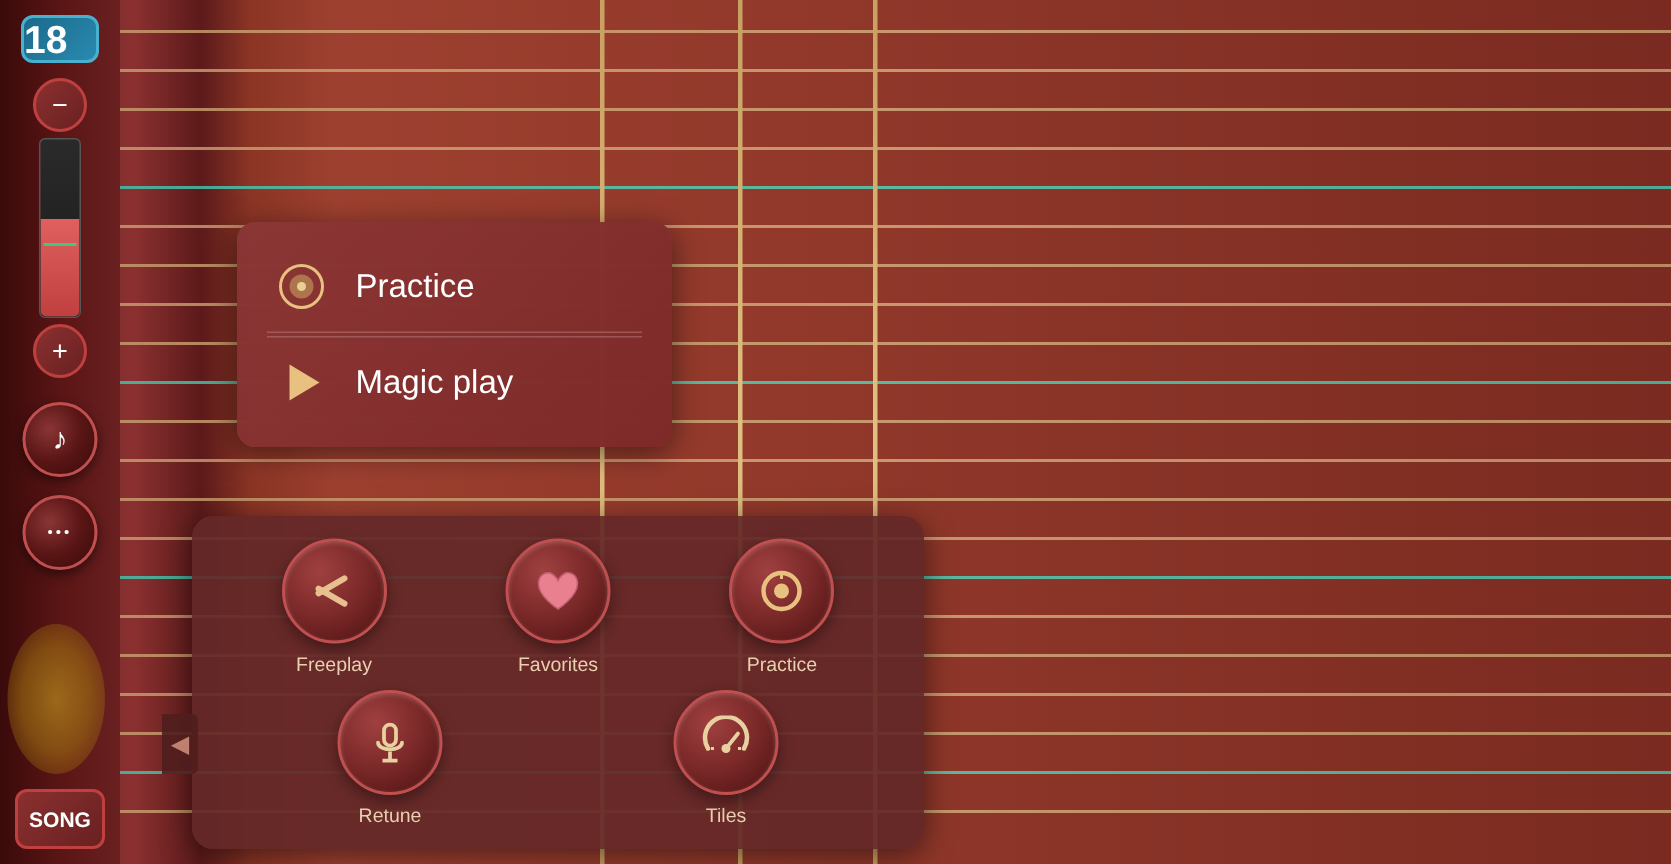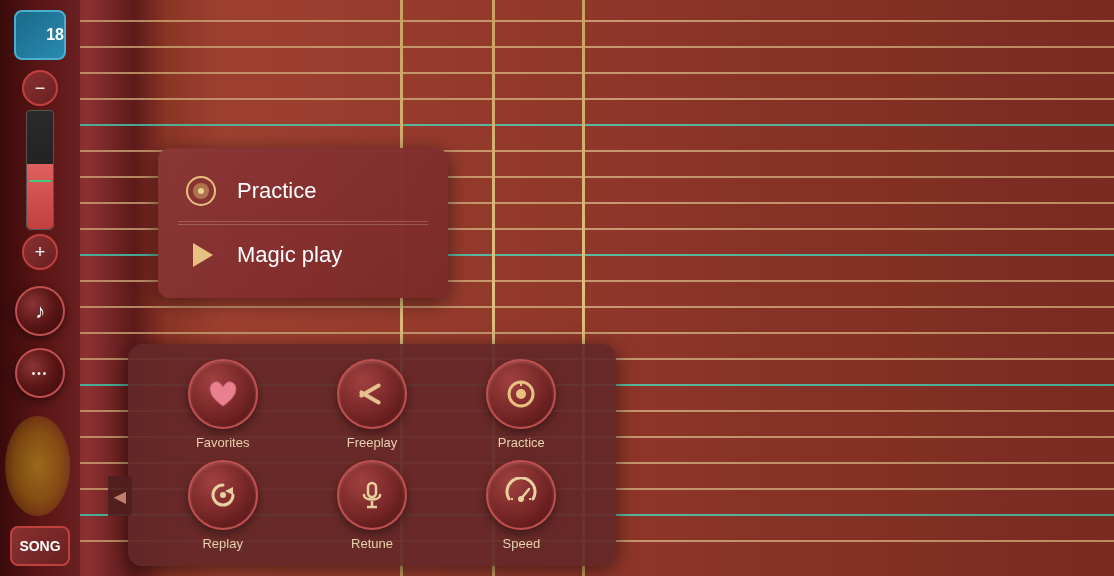--- a/index.html
+++ b/index.html
@@ -69,26 +69,26 @@
       flex-direction: column;
       align-items: center;
       padding-top: 10px;
     }
 
     .score-box {
       background: linear-gradient(135deg, #1a6a8a, #2a8ab0);
       border: 2px solid #4ab0d0;
       border-radius: 8px;
       width: 52px;
-      height: 50px;
-      display: flex;
-      align-items: center;
-      justify-content: flex-end;
-      color: white;
-      font-size: 16px;
+      height: 32px;
+      display: flex;
+      align-items: center;
+      justify-content: flex-start;
+      color: white;
+      font-size: 26px;
       font-weight: bold;
       margin-bottom: 10px;
     }
 
     .volume-control {
       display: flex;
       flex-direction: column;
       align-items: center;
       gap: 4px;
       margin-bottom: 10px;
@@ -389,62 +389,52 @@
   <span>◀</span>
 </div>
 
 <div class="bottom-toolbar">
 
   <div class="toolbar-row">
 
     <div class="tool-item">
       <div class="tool-btn">
         <svg width="36" height="36" viewBox="0 0 36 36">
-          <path d="M18 30 C18 30 5 22 5 13 C5 8 9 5 13 6 C15 7 17 9 18 11 C19 9 21 7 23 6 C27 5 31 8 31 13 C31 22 18 30 18 30Z" fill="#e88090" stroke="#c06070" stroke-width="1"></path>
-        </svg>
-      </div>
-      <span class="tool-label">Favorites</span>
-    </div>
-
-    <div class="tool-item">
-      <div class="tool-btn">
-        <svg width="36" height="36" viewBox="0 0 36 36">
           <rect x="6" y="12" width="24" height="4" rx="2" fill="#e8c090" transform="rotate(-30 18 18)"></rect>
           <rect x="6" y="20" width="24" height="4" rx="2" fill="#e8c090" transform="rotate(30 18 18)"></rect>
         </svg>
       </div>
       <span class="tool-label">Freeplay</span>
+    </div>
+
+    <div class="tool-item">
+      <div class="tool-btn">
+        <svg width="36" height="36" viewBox="0 0 36 36">
+          <path d="M18 30 C18 30 5 22 5 13 C5 8 9 5 13 6 C15 7 17 9 18 11 C19 9 21 7 23 6 C27 5 31 8 31 13 C31 22 18 30 18 30Z" fill="#e88090" stroke="#c06070" stroke-width="1"></path>
+        </svg>
+      </div>
+      <span class="tool-label">Favorites</span>
     </div>
 
     <div class="tool-item">
       <div class="tool-btn">
         <svg width="36" height="36" viewBox="0 0 36 36">
           <circle cx="18" cy="18" r="12" fill="none" stroke="#e8c080" stroke-width="3"></circle>
           <circle cx="18" cy="18" r="5" fill="#e8c080"></circle>
           <line x1="18" y1="6" x2="18" y2="10" stroke="#e8c080" stroke-width="2"></line>
         </svg>
       </div>
       <span class="tool-label">Practice</span>
     </div>
 
 
   </div>
 
   <div class="toolbar-row">
 
-    <div class="tool-item">
-      <div class="tool-btn">
-        <svg width="36" height="36" viewBox="0 0 36 36">
-          <path d="M18 8 A10 10 0 1 0 28 18" fill="none" stroke="#e8d0a0" stroke-width="3" stroke-linecap="round"></path>
-          <polygon points="28,10 28,18 20,14" fill="#e8d0a0"></polygon>
-          <circle cx="18" cy="18" r="3" fill="#e8d0a0"></circle>
-        </svg>
-      </div>
-      <span class="tool-label">Replay</span>
-    </div>
 
     <div class="tool-item">
       <div class="tool-btn">
         <svg width="36" height="36" viewBox="0 0 36 36">
           <rect x="14" y="6" width="8" height="14" rx="4" fill="none" stroke="#e8d0a0" stroke-width="2.5"></rect>
           <path d="M10 18 C10 24 26 24 26 18" fill="none" stroke="#e8d0a0" stroke-width="2.5" stroke-linecap="round"></path>
           <line x1="18" y1="24" x2="18" y2="30" stroke="#e8d0a0" stroke-width="2.5"></line>
           <line x1="13" y1="30" x2="23" y2="30" stroke="#e8d0a0" stroke-width="2.5"></line>
         </svg>
       </div>
@@ -454,18 +444,18 @@
     <div class="tool-item">
       <div class="tool-btn">
         <svg width="36" height="36" viewBox="0 0 36 36">
           <path d="M6 22 A14 14 0 1 1 30 22" fill="none" stroke="#e8d0a0" stroke-width="3" stroke-linecap="round"></path>
           <line x1="18" y1="22" x2="26" y2="12" stroke="#e8d0a0" stroke-width="2.5" stroke-linecap="round"></line>
           <circle cx="18" cy="22" r="3" fill="#e8d0a0"></circle>
           <line x1="8" y1="22" x2="10" y2="22" stroke="#e8d0a0" stroke-width="2"></line>
           <line x1="28" y1="22" x2="26" y2="22" stroke="#e8d0a0" stroke-width="2"></line>
         </svg>
       </div>
-      <span class="tool-label">Speed</span>
+      <span class="tool-label">Tiles</span>
     </div>
 
 
   </div>
 </div>
 
 </body></html>

